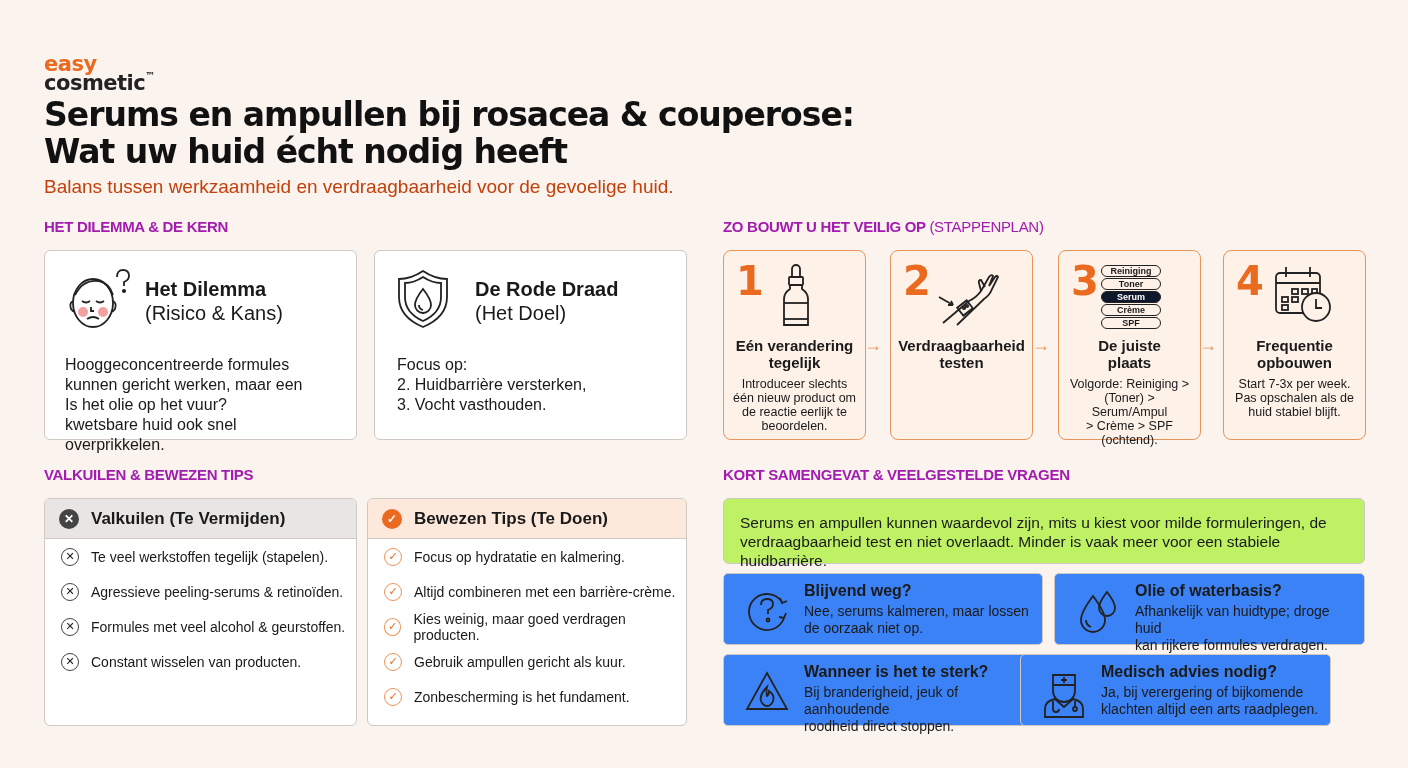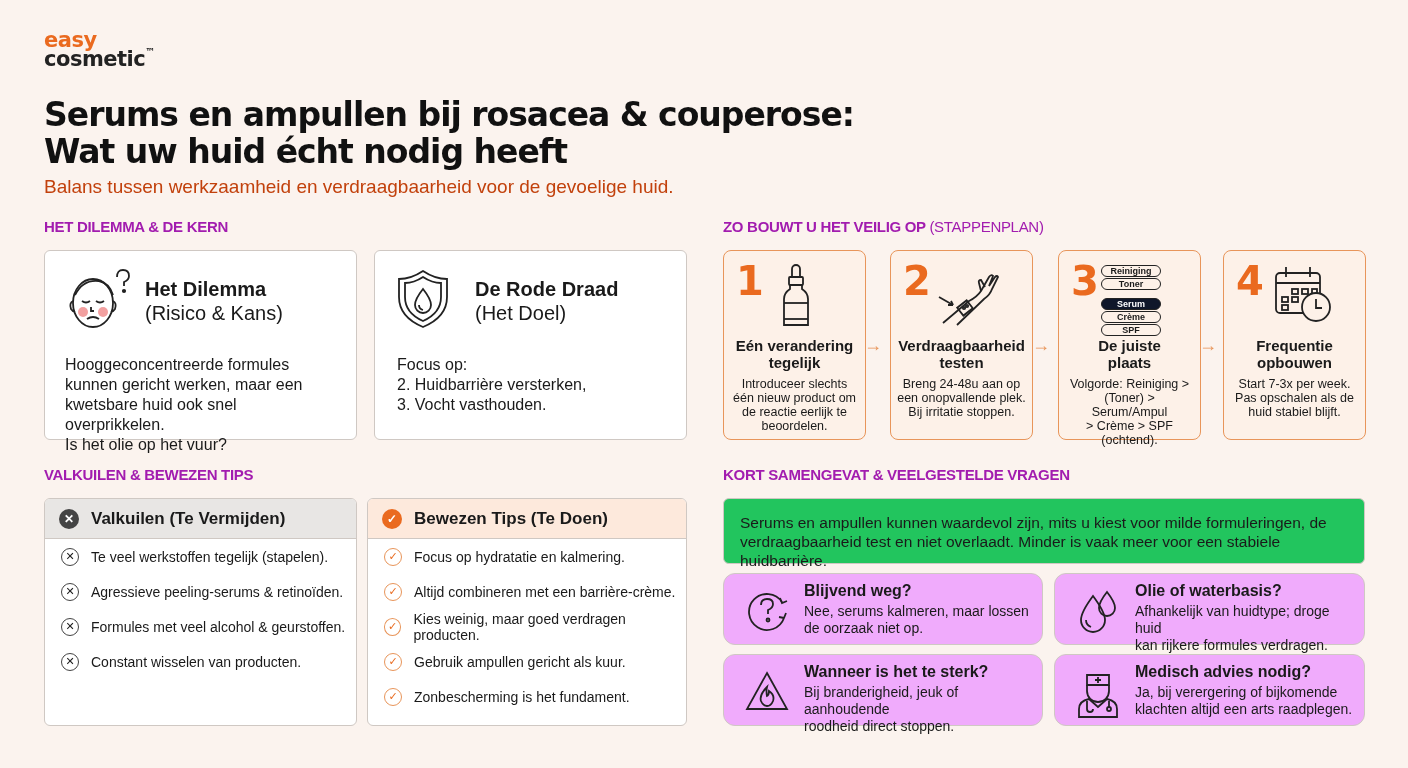--- a/index.html
+++ b/index.html
@@ -3,21 +3,21 @@
 <meta charset="utf-8">
 <style>
   * { box-sizing: border-box; margin: 0; padding: 0; }
   html, body { width: 1408px; height: 768px; overflow: hidden; }
   body {
     background: #fbf3ee;
     font-family: "Liberation Sans", sans-serif;
     color: #1a1a1a;
     position: relative;
   }
-  .logo { position: absolute; left: 44px; top: 30px; line-height: 1; }
+  .logo { position: absolute; left: 44px; top: 54px; line-height: 1; }
   .logo .l1 { font-family: "DejaVu Sans", sans-serif; font-weight: bold; font-size: 21px; color: #ea6a1f; letter-spacing: -0.5px; }
   .logo .l2 { font-family: "DejaVu Sans", sans-serif; font-weight: bold; font-size: 21px; color: #222; letter-spacing: -0.5px; margin-top: -2px; }
   .logo .tm { font-size: 10px; vertical-align: top; position: relative; top: -2px; }
 
   .title { position: absolute; left: 44px; top: 96px; font-family: "DejaVu Sans", sans-serif; font-weight: bold; font-size: 33px; line-height: 37px; letter-spacing: -1px; color: #111; }
   .subtitle { position: absolute; left: 44px; top: 176px; font-size: 19px; color: #c2410c; }
 
   .sec-h { position: absolute; font-weight: bold; font-size: 15px; color: #a21caf; letter-spacing: -0.3px; }
   .sec-h .light { font-weight: normal; }
 
@@ -42,22 +42,22 @@
   .step .sd { position: absolute; left: 6px; right: 6px; top: 126px; font-size: 12.5px; line-height: 14px; }
   .arrow { position: absolute; top: 335px; color: #e8955a; font-size: 18px; }
 
   .list-card { position: absolute; top: 498px; height: 228px; background: #fff; border: 1.5px solid #cfc8c3; border-radius: 6px; overflow: hidden; }
   .list-head { height: 40px; display: flex; align-items: center; padding-left: 14px; border-bottom: 1.5px solid #cfc8c3; font-weight: bold; font-size: 17px; }
   .list-head .hi { width: 20px; height: 20px; border-radius: 50%; display: flex; align-items: center; justify-content: center; color: #fff; font-size: 12px; margin-right: 12px; }
   .list-item { display: flex; align-items: center; height: 35px; padding-left: 16px; font-size: 14px; }
   .list-item:first-of-type { margin-top: 4px; }
   .list-item .li-ic { width: 18px; height: 18px; border-radius: 50%; border: 1.5px solid #444; margin-right: 12px; display: flex; align-items: center; justify-content: center; font-size: 11px; }
 
-  .summary { position: absolute; left: 723px; top: 498px; width: 642px; height: 66px; background: #22c55e; border: 1.5px solid #cfc8c3; border-radius: 6px; padding: 14px 0 0 16px; font-size: 15.5px; line-height: 19px; }
-  .faq { position: absolute; width: 320px; height: 72px; background: #f0abfc; border: 1.5px solid #cfc8c3; border-radius: 12px; }
+  .summary { position: absolute; left: 723px; top: 498px; width: 642px; height: 66px; background: #bef264; border: 1.5px solid #cfc8c3; border-radius: 6px; padding: 14px 0 0 16px; font-size: 15.5px; line-height: 19px; }
+  .faq { position: absolute; width: 320px; height: 72px; background: #3b82f6; border: 1.5px solid #cfc8c3; border-radius: 5px; }
   .faq .fi { position: absolute; left: 20px; top: 14px; }
   .faq .fq { position: absolute; left: 80px; top: 8px; font-weight: bold; font-size: 16px; }
   .faq .fa { position: absolute; left: 80px; top: 29px; font-size: 14px; line-height: 17px; right: 6px; }
 </style>
 </head>
 <body>
 
 <div class="logo">
   <div class="l1">easy</div>
   <div class="l2"><span>cosmetic</span><span class="tm">™</span></div>
@@ -93,22 +93,22 @@
       </svg>
     </span>
     <div class="t">
       <b>Het Dilemma</b>
       <span>(Risico &amp; Kans)</span>
     </div>
   </div>
   <div class="card-body" style="padding-top:20px;">
     <div>Hooggeconcentreerde formules</div>
     <div>kunnen gericht werken, maar een</div>
+    <div>Is het olie op het vuur?</div>
     <div>kwetsbare huid ook snel overprikkelen.</div>
-    <div>Is het olie op het vuur?</div>
   </div>
 </div>
 
 <div class="card" style="left:374px; top:250px; width:313px; height:190px;">
   <div class="card-top">
     <span>
       <svg width="60" height="64" viewBox="0 0 60 64" fill="none" stroke="#222" stroke-width="1.8">
         <path d="M30 4 Q18 12 6 12 V30 Q6 50 30 60 Q54 50 54 30 V12 Q42 12 30 4 Z"></path>
         <path d="M30 10 Q21 16 12 16 V30 Q12 46 30 54 Q48 46 48 30 V16 Q39 16 30 10 Z"></path>
         <path d="M30 22 Q22 32 22 38 a8 8 0 0 0 16 0 Q38 32 30 22 Z"></path>
@@ -161,33 +161,28 @@
       <circle cx="31" cy="45" r="1.2"></circle>
         <circle cx="34" cy="43" r="1.2"></circle>
       <path d="M6 34 L20 42"></path>
         <path d="M20 42 l-5 0 M20 42 l-2 -4"></path>
     </svg>
   </span>
   <div class="st">
       <div>Verdraagbaarheid</div>
       <div>testen</div>
     </div>
-  <div class="sd">
-    <div>Breng 24-48u aan op</div>
-    <div>een onopvallende plek.</div>
-    <div>Bij irritatie stoppen.</div>
-  </div>
 </div>
 <div class="arrow" style="left:1032px;">→</div>
 
 <div class="step" style="left:1058px;">
   <div class="num">3</div>
   <div class="ic" style="left:42px; top:14px; width:60px;">
     <div style="border:1.5px solid #222; border-radius:8px; font-size:9px; font-weight:bold; line-height:10px; margin-bottom:1px;">Reiniging</div>
-    <div style="border:1.5px solid #222; border-radius:8px; font-size:9px; font-weight:bold; line-height:10px; margin-bottom:8px;">Toner</div>
+    <div style="border:1.5px solid #222; border-radius:8px; font-size:9px; font-weight:bold; line-height:10px; margin-bottom:1px;">Toner</div>
     <div style="border:1.5px solid #222; border-radius:8px; font-size:9px; font-weight:bold; line-height:10px; margin-bottom:1px; background:#0f172a; color:#fff;">Serum</div>
     <div style="border:1.5px solid #222; border-radius:8px; font-size:9px; font-weight:bold; line-height:10px; margin-bottom:1px;">Crème</div>
     <div style="border:1.5px solid #222; border-radius:8px; font-size:9px; font-weight:bold; line-height:10px;">SPF</div>
   </div>
   <div class="st">
       <div>De juiste</div>
       <div>plaats</div>
     </div>
   <div class="sd">
     <div>Volgorde: Reiniging &gt;</div>
@@ -321,21 +316,21 @@
       <path d="M23 18 q-8 8 -6 14 q2 5 6 5 q4 0 6 -5 q2 -6 -4 -10 q0 4 -2 5 q-1 -5 0 -9 Z"></path>
     </svg>
   </span>
   <div class="fq">Wanneer is het te sterk?</div>
   <div class="fa">
       <div>Bij branderigheid, jeuk of aanhoudende</div>
       <div>roodheid direct stoppen.</div>
     </div>
 </div>
 
-<div class="faq" style="left:1054px; top:654px; width:311px;">
+<div class="faq" style="left:1020px; top:654px; width:311px;">
   <span class="fi">
     <svg width="46" height="50" viewBox="0 0 46 50" fill="none" stroke="#222" stroke-width="1.8">
       <path d="M12 6 H34 V16 H12 Z"></path>
         <path d="M23 8 v6 M20 11 h6"></path>
       <path d="M12 16 v6 a11 11 0 0 0 22 0 v-6"></path>
       <path d="M4 48 v-8 q0 -8 10 -10 l9 8 l9 -8 q10 2 10 10 v8 Z"></path>
       <path d="M12 32 v8 a3 3 0 0 0 6 0"></path>
         <circle cx="34" cy="40" r="2"></circle>
         <path d="M34 32 v6"></path>
     </svg>

